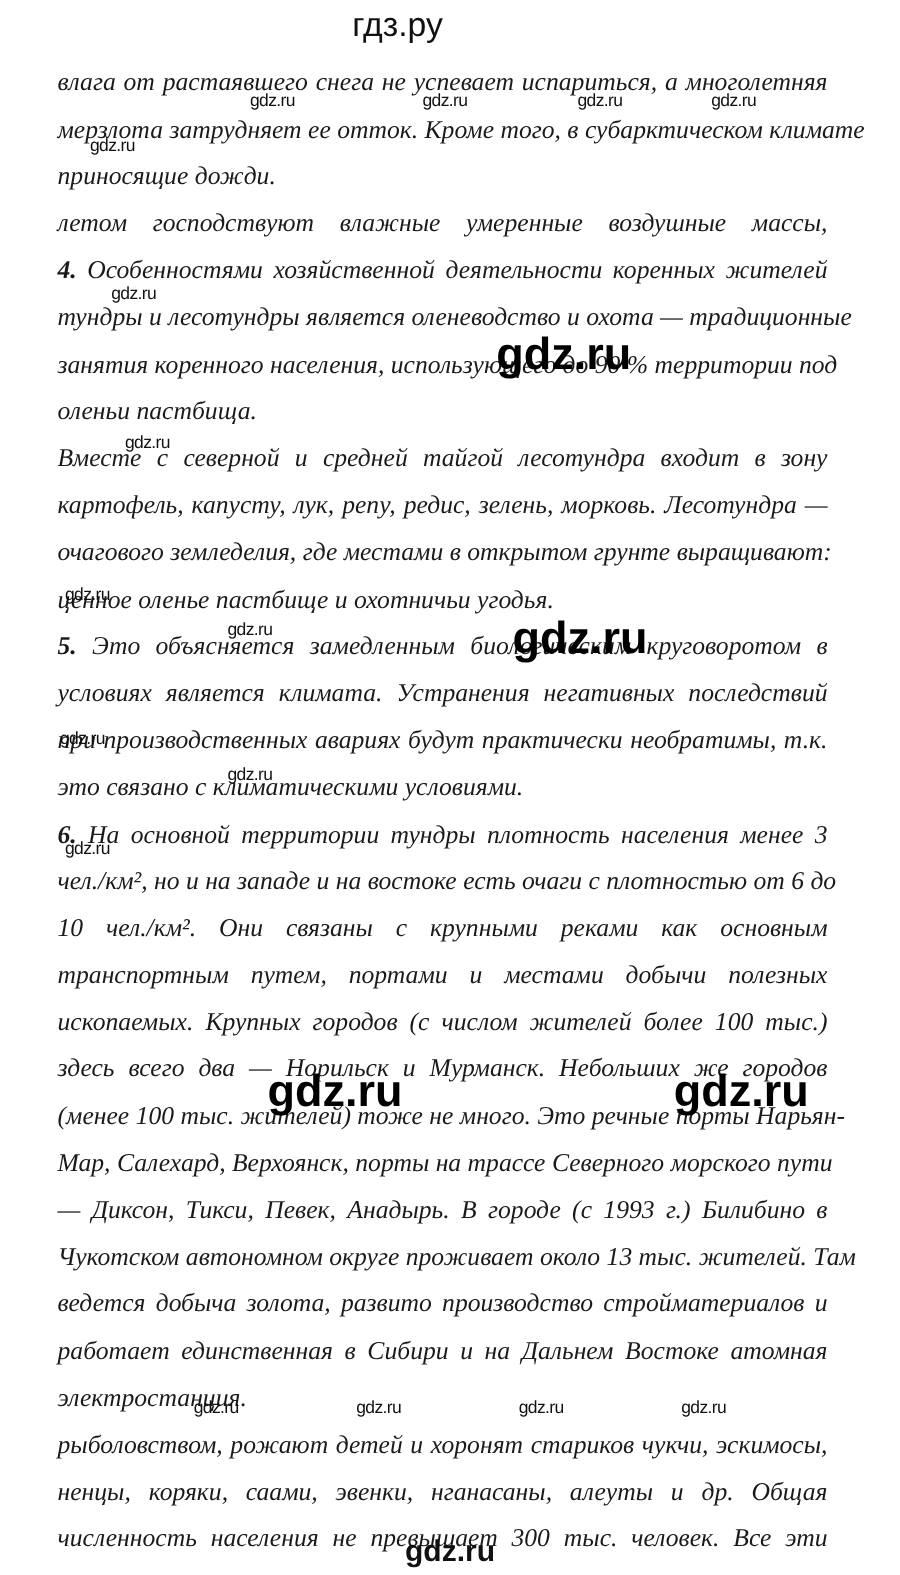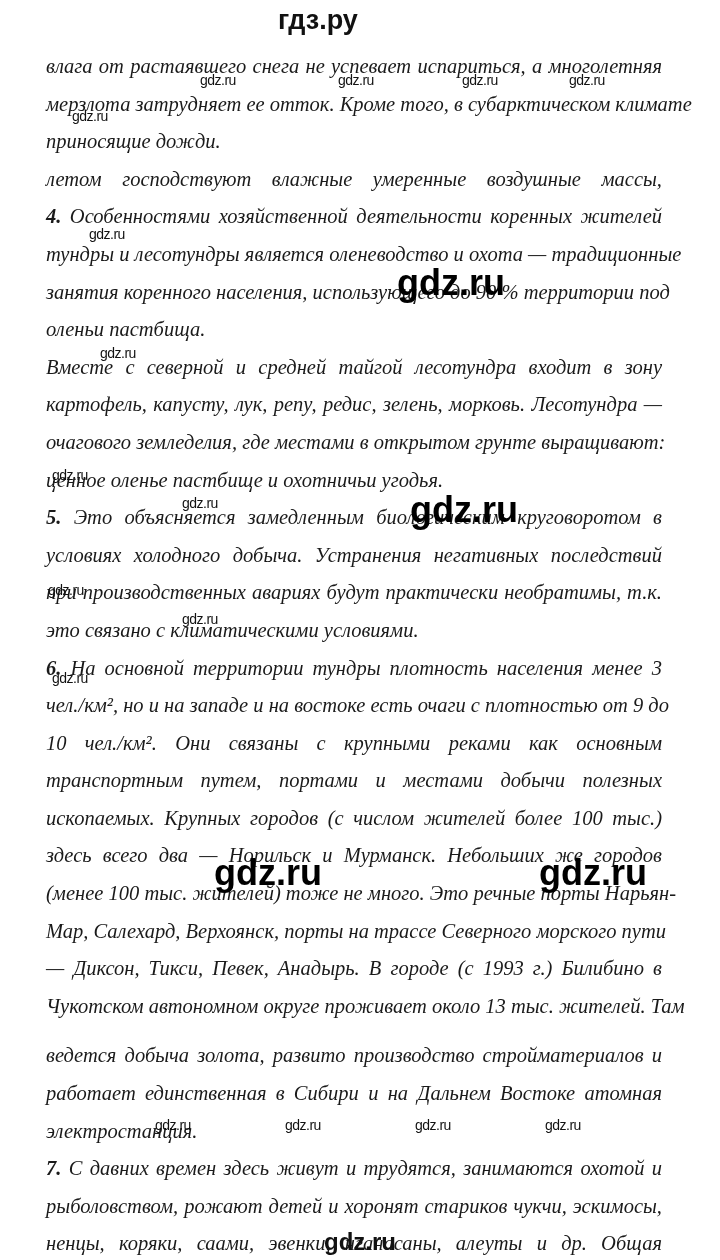--- a/index.html
+++ b/index.html
@@ -1,20 +1,20 @@
 <!DOCTYPE html>
 <html><head>
 <meta charset="utf-8">
 <style>
   html, body { margin: 0; padding: 0; background: #ffffff; }
   body { width: 720px; height: 1260px; position: relative; overflow: hidden; }
   .header {
     position: absolute; left: 0; top: 0; width: 636px; height: 40px;
     text-align: center; font-family: "Liberation Sans", sans-serif;
-    font-weight: bold; font-size: 27px; color: #111; line-height: 40px;
+    font-weight: normal; font-size: 27px; color: #111; line-height: 40px;
   }
   .page {
     position: absolute; left: 46px; top: 52px; width: 616px;
     font-family: "Liberation Serif", serif; font-size: 20.5px; color: #1a1a1a;
     line-height: 29.6px; text-align: justify;
   }
   .num { font-weight: bold; }
   .line { display: block; text-align-last: justify; white-space: nowrap; height: 29.6px; font-style: italic; }
   .line.last { text-align-last: left; }
   .wm-small {
@@ -45,39 +45,38 @@
   <span class="line" style="margin-top:8px"><b class="num">4.</b> <span>Особенностями хозяйственной деятельности коренных жителей</span></span>
   <span class="line" style="margin-top:8px">тундры и лесотундры является оленеводство и охота — традиционные</span>
   <span class="line" style="margin-top:8px">занятия коренного населения, использующего до 90 % территории под</span>
   <span class="line last" style="margin-top:8px">оленьи пастбища.</span>
   <span class="line" style="margin-top:8px">Вместе с северной и средней тайгой лесотундра входит в зону</span>
   <span class="line" style="margin-top:8px">картофель, капусту, лук, репу, редис, зелень, морковь. Лесотундра —</span>
   <span class="line" style="margin-top:8px">очагового земледелия, где местами в открытом грунте выращивают:</span>
   <span class="line last" style="margin-top:8px">ценное оленье пастбище и охотничьи угодья.</span>
 
   <span class="line" style="margin-top:8px"><b class="num">5.</b> <span>Это объясняется замедленным биологическим круговоротом в</span></span>
-  <span class="line" style="margin-top:8px">условиях холодного добыча. Устранения  негативных последствий</span>
+  <span class="line" style="margin-top:8px">условиях является климата. Устранения  негативных последствий</span>
   <span class="line" style="margin-top:8px">при производственных авариях будут практически необратимы, т.к.</span>
   <span class="line last" style="margin-top:8px">это связано с климатическими условиями.</span>
 
   <span class="line" style="margin-top:8px"><b class="num">6.</b> <span>На основной территории тундры плотность населения менее 3</span></span>
-  <span class="line" style="margin-top:8px">чел./км², но и на западе и на востоке есть очаги с плотностью от 9 до</span>
+  <span class="line" style="margin-top:8px">чел./км², но и на западе и на востоке есть очаги с плотностью от 6 до</span>
   <span class="line" style="margin-top:8px">10 чел./км². Они связаны с крупными реками как основным</span>
   <span class="line" style="margin-top:8px">транспортным путем, портами и местами добычи полезных</span>
   <span class="line" style="margin-top:8px">ископаемых. Крупных городов (с числом жителей более 100 тыс.)</span>
   <span class="line" style="margin-top:8px">здесь всего два — Норильск и Мурманск. Небольших же городов</span>
   <span class="line" style="margin-top:8px">(менее 100 тыс. жителей) тоже не много. Это речные порты Нарьян-</span>
   <span class="line" style="margin-top:8px">Мар, Салехард, Верхоянск, порты на трассе Северного морского пути</span>
   <span class="line" style="margin-top:8px">— Диксон, Тикси, Певек, Анадырь. В городе (с 1993 г.) Билибино в</span>
   <span class="line" style="margin-top:8px">Чукотском автономном округе проживает около 13 тыс. жителей. Там</span>
-  <span class="line" style="margin-top:20px">ведется добыча золота, развито производство стройматериалов и</span>
+  <span class="line" style="margin-top:8px">ведется добыча золота, развито производство стройматериалов и</span>
   <span class="line" style="margin-top:8px">работает единственная в Сибири и на Дальнем Востоке атомная</span>
   <span class="line last" style="margin-top:8px">электростанция.</span>
 
-  <span class="line" style="margin-top:8px"><b class="num">7.</b> <span>С давних времен здесь живут и трудятся, занимаются охотой и</span></span>
   <span class="line" style="margin-top:8px">рыболовством, рожают детей и хоронят стариков чукчи, эскимосы,</span>
   <span class="line" style="margin-top:8px">ненцы, коряки, саами, эвенки, нганасаны, алеуты и др. Общая</span>
   <span class="line" style="margin-top:8px">численность населения не превышает 300 тыс. человек. Все эти</span>
 
 </div>
 
 <span class="wm-small" style="left:200px;top:72px">gdz.ru</span>
 <span class="wm-small" style="left:338px;top:72px">gdz.ru</span>
 <span class="wm-small" style="left:462px;top:72px">gdz.ru</span>
 <span class="wm-small" style="left:569px;top:72px">gdz.ru</span>

